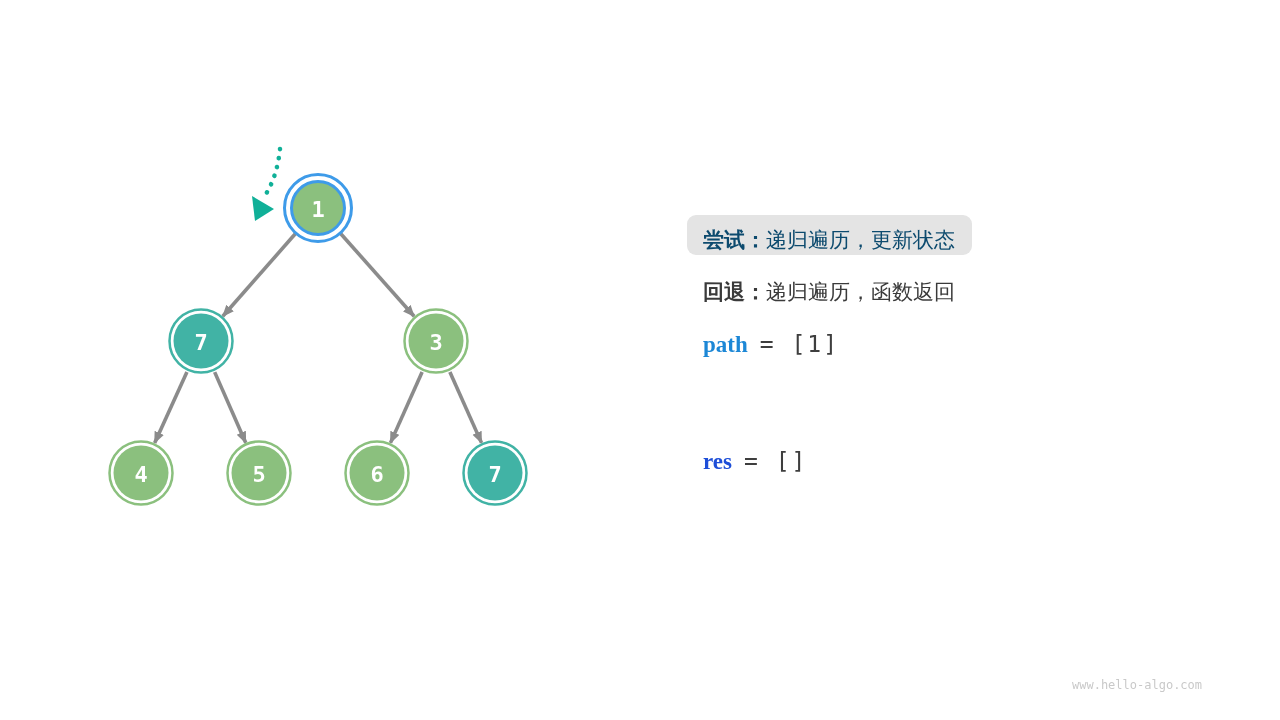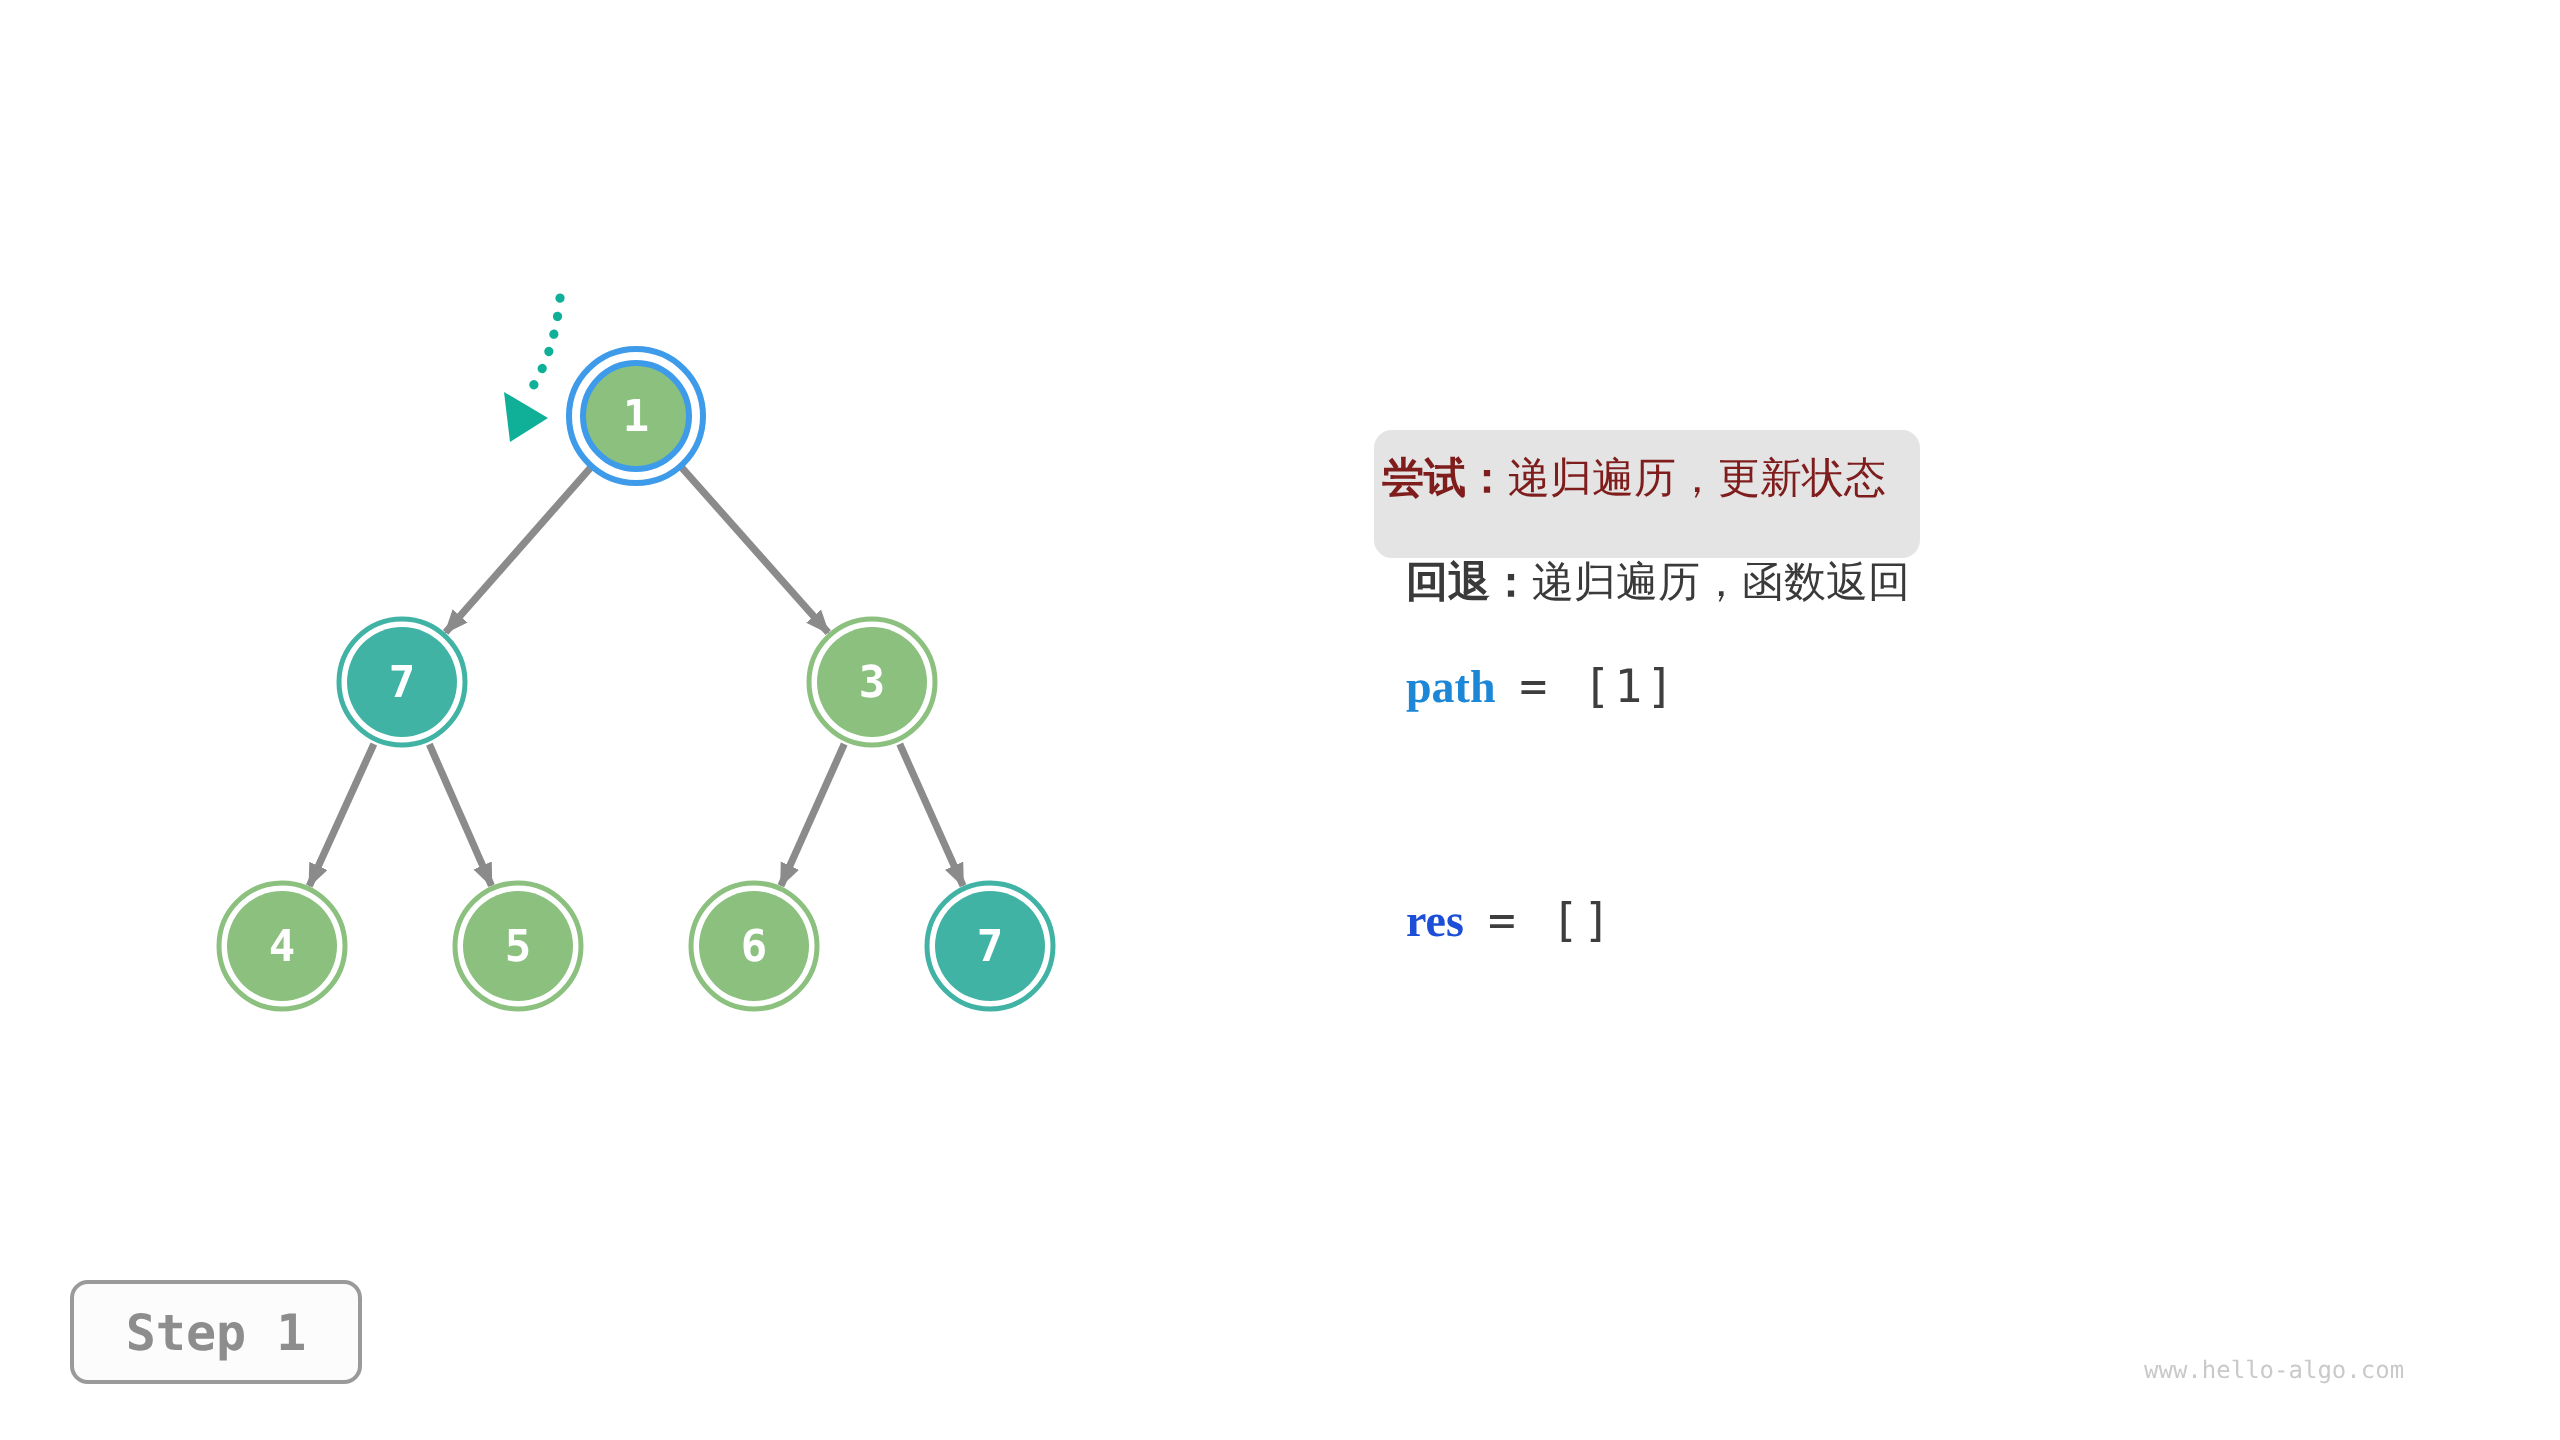--- a/index.html
+++ b/index.html
@@ -11,25 +11,25 @@
     overflow: hidden;
   }
   .stage { position: absolute; left: 0; top: 0; width: 1280px; height: 720px; }
 
   #tree-svg { position: absolute; left: 0; top: 0; }
 
   .panel { position: absolute; left: 687px; top: 0; width: 460px; }
 
   .try-line {
     position: absolute; left: 0; top: 215px;
-    height: 64px; line-height: 50px;
+    height: 40px; line-height: 50px;
     background: #e4e4e4;
     border-radius: 9px;
-    padding: 0 17px 0 4px;
-    font-size: 21px; color: #7f1d1d;
+    padding: 0 17px 0 16px;
+    font-size: 21px; color: #0c4a6e;
     white-space: nowrap;
   }
   .back-line {
     position: absolute; left: 16px; top: 267px;
     height: 50px; line-height: 50px;
     font-size: 21px; color: #3a3a3a;
     white-space: nowrap;
   }
   .cjk-label { font-weight: 700; }
 
@@ -132,19 +132,16 @@
       <span class="cjk-label">回退：</span><span>递归遍历，函数返回</span>
     </div>
     <div class="code-line path-line">
       <span class="var-name path-var">path</span><span class="var-value">= [1]</span>
     </div>
     <div class="code-line res-line">
       <span class="var-name res-var">res</span><span class="var-value">= []</span>
     </div>
   </div>
 
-  <div class="step-box">
-    <span>Step 1</span>
-  </div>
 
   <div class="watermark">www.hello-algo.com</div>
 
 </div>
 
 </body></html>

